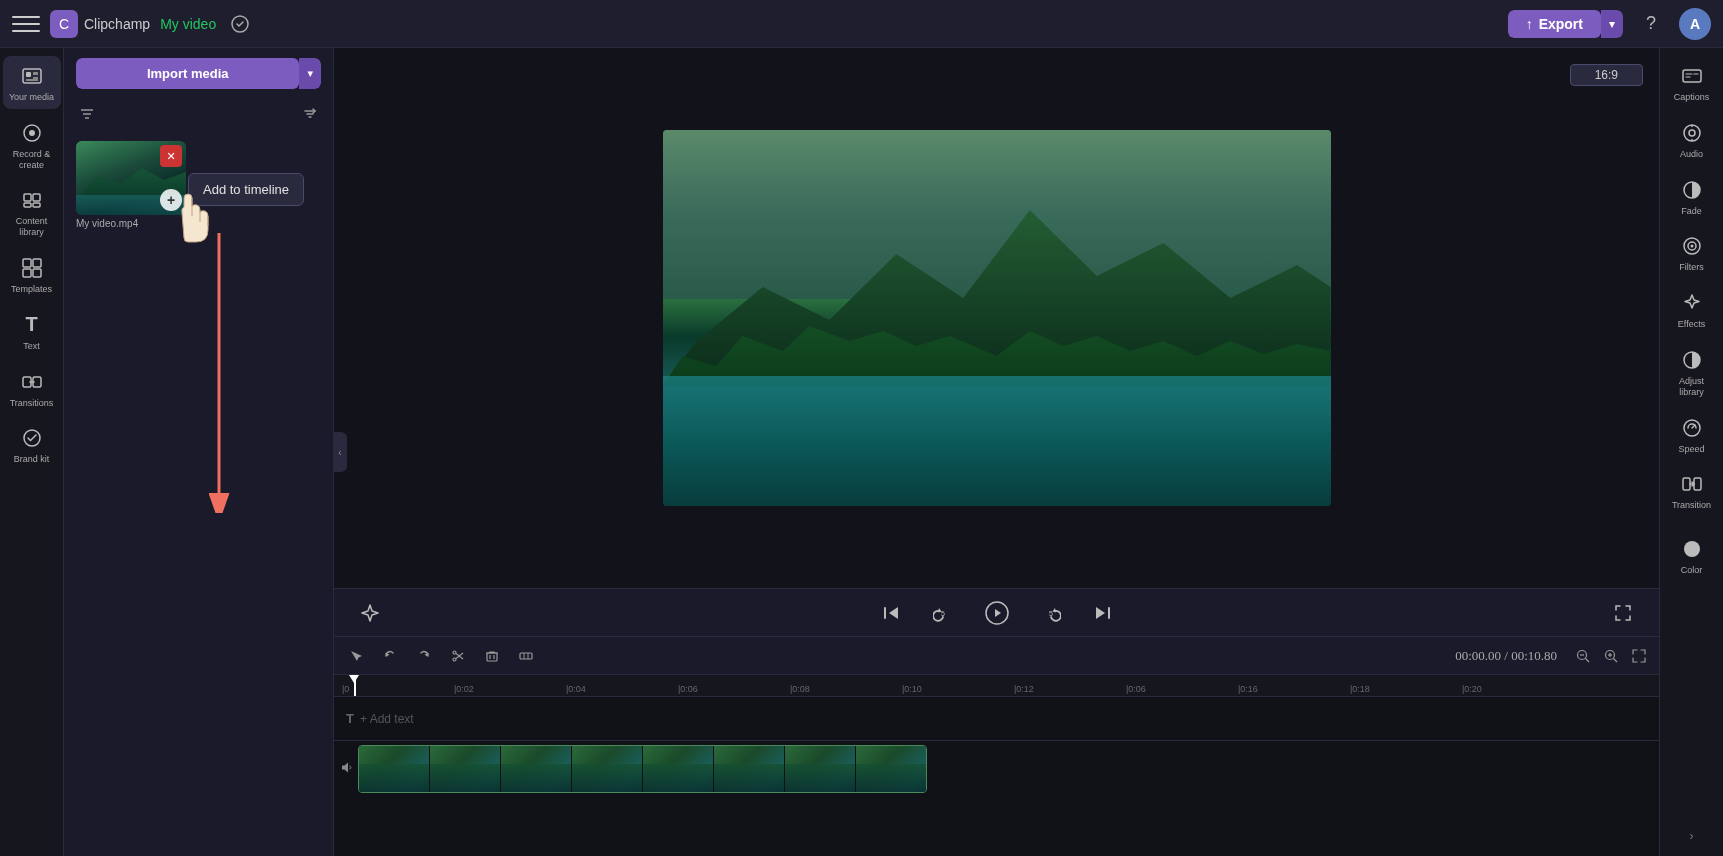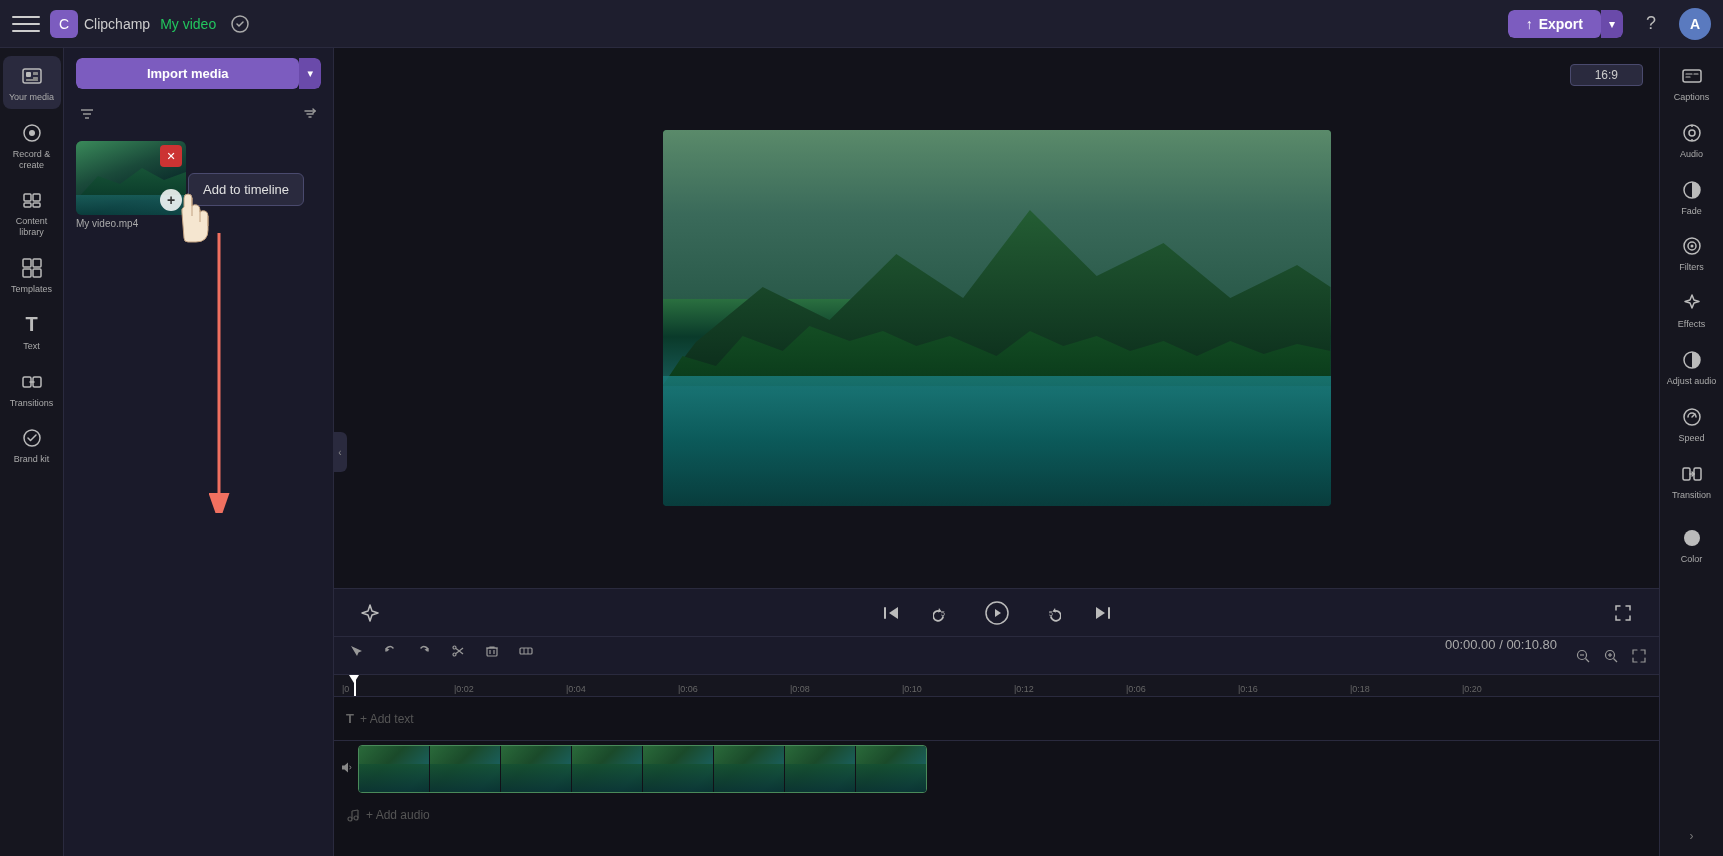--- a/index.html
+++ b/index.html
@@ -343,23 +343,25 @@
       background: #111118;
       border-top: 1px solid #2a2a3e;
       flex-shrink: 0;
       display: flex;
       flex-direction: column;
     }
     .timeline-toolbar {
       height: 38px;
       background: #1a1a2a;
       display: flex;
+      align-items: center;
       padding: 0 8px;
       gap: 6px;
       border-bottom: 1px solid #2a2a3e;
+      font-family: Liberation Serif, serif;
     }
     .timeline-tool-btn {
       width: 28px; height: 28px;
       background: transparent; border: none;
       display: flex; align-items: center; justify-content: center;
       color: #999; font-size: 14px; cursor: pointer; border-radius: 4px;
     }
     .timeline-time {
       margin-left: auto;
       font-size: 13px; color: #aaa;
@@ -879,30 +881,20 @@
               <div class="clip-thumb"></div>
               <div class="clip-thumb"></div>
               <div class="clip-thumb"></div>
               <div class="clip-thumb"></div>
               <div class="clip-thumb"></div>
               <div class="clip-thumb"></div>
             </div>
           </div>
         </div>
 
-        <div class="audio-track-row">
-          <svg width="14" height="14" viewBox="0 0 14 14" fill="none">
-            <circle cx="4" cy="11" r="2" stroke="#555" stroke-width="1.2"></circle>
-            <circle cx="10" cy="10" r="2" stroke="#555" stroke-width="1.2"></circle>
-            <line x1="6" y1="11" x2="6" y2="3" stroke="#555" stroke-width="1.2"></line>
-            <line x1="12" y1="10" x2="12" y2="2" stroke="#555" stroke-width="1.2"></line>
-            <line x1="6" y1="3" x2="12" y2="2" stroke="#555" stroke-width="1.2"></line>
-          </svg>
-          <span>+ Add audio</span>
-        </div>
       </div>
     </div>
 
   </div>
 
   <div class="right-sidebar">
     <div class="right-sidebar-item">
       <div class="right-sidebar-icon">
         <svg width="22" height="22" viewBox="0 0 22 22" fill="none">
           <rect x="2" y="5" width="18" height="12" rx="2" stroke="#bbb" stroke-width="1.5"></rect>
@@ -951,21 +943,21 @@
       </div>
       <span class="right-sidebar-label">Effects</span>
     </div>
     <div class="right-sidebar-item">
       <div class="right-sidebar-icon">
         <svg width="22" height="22" viewBox="0 0 22 22" fill="none">
           <circle cx="11" cy="11" r="8" stroke="#bbb" stroke-width="1.5"></circle>
           <path d="M11 3 A8 8 0 0 1 11 19 Z" fill="#bbb"></path>
         </svg>
       </div>
-      <span class="right-sidebar-label">Adjust audio</span>
+      <span class="right-sidebar-label">Adjust library</span>
     </div>
     <div class="right-sidebar-item">
       <div class="right-sidebar-icon">
         <svg width="22" height="22" viewBox="0 0 22 22" fill="none">
           <circle cx="11" cy="11" r="8" stroke="#bbb" stroke-width="1.5"></circle>
           <path d="M7 11 A4 4 0 0 1 15 11" stroke="#bbb" stroke-width="1.5" stroke-linecap="round" fill="none"></path>
           <line x1="11" y1="11" x2="14" y2="8" stroke="#bbb" stroke-width="1.5" stroke-linecap="round"></line>
         </svg>
       </div>
       <span class="right-sidebar-label">Speed</span>

